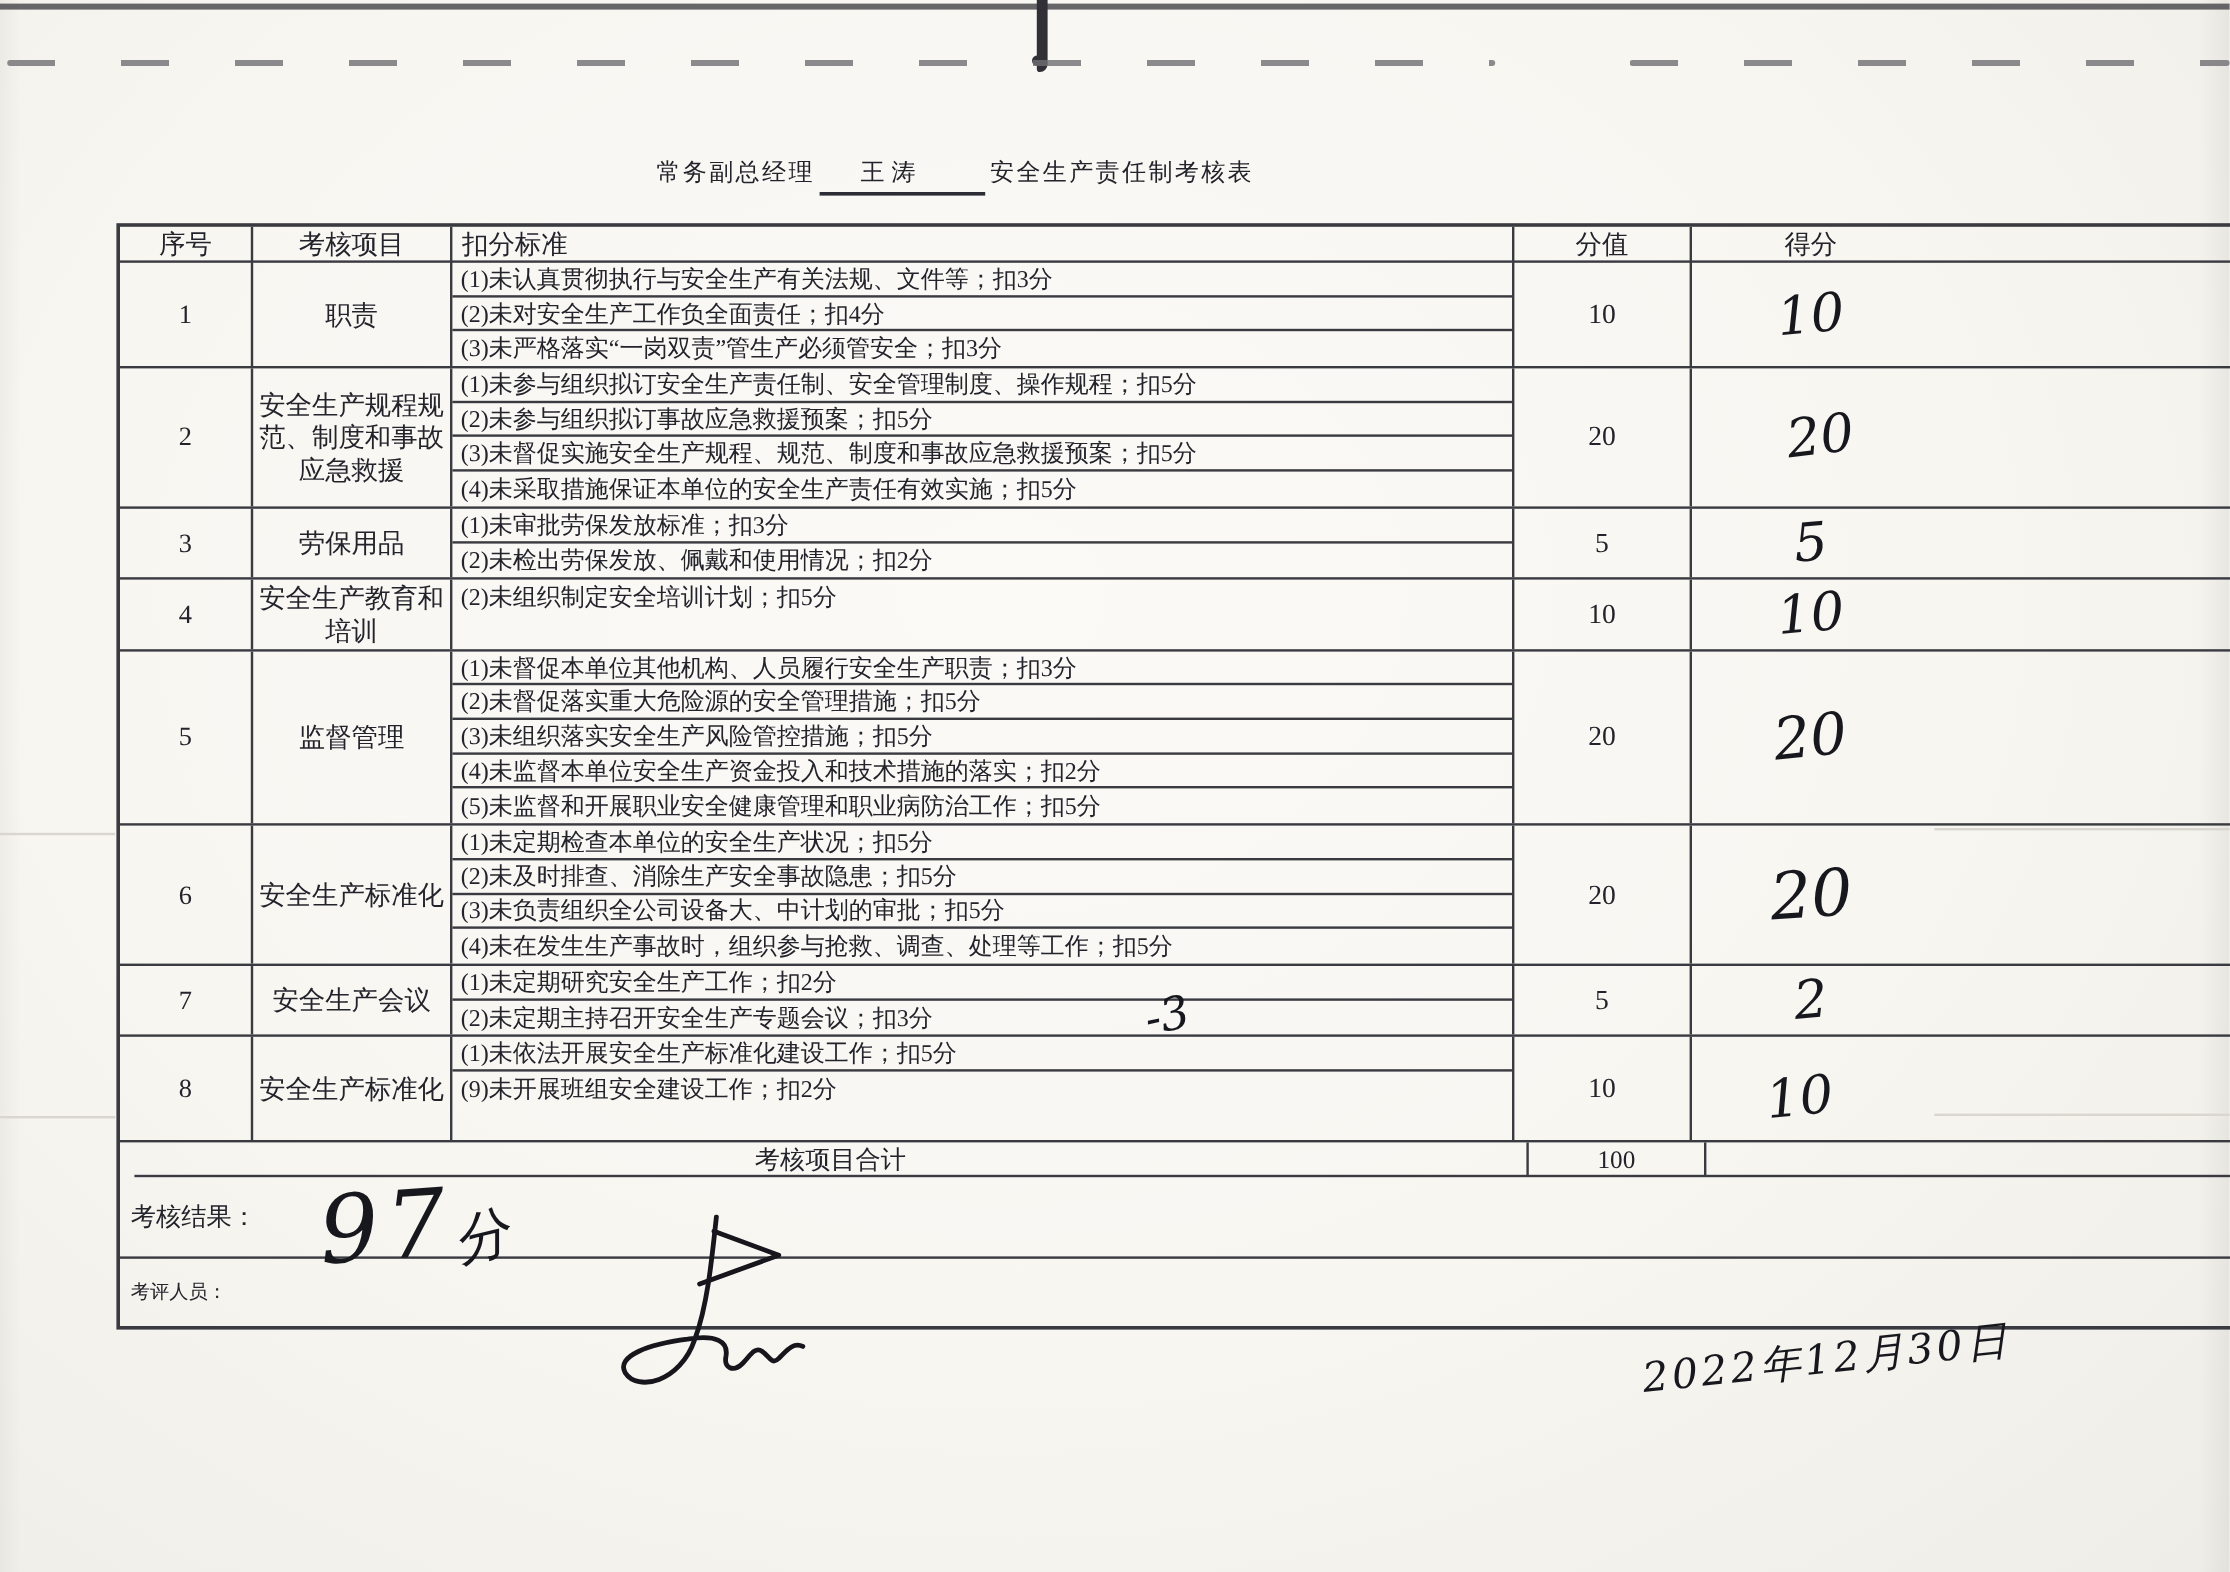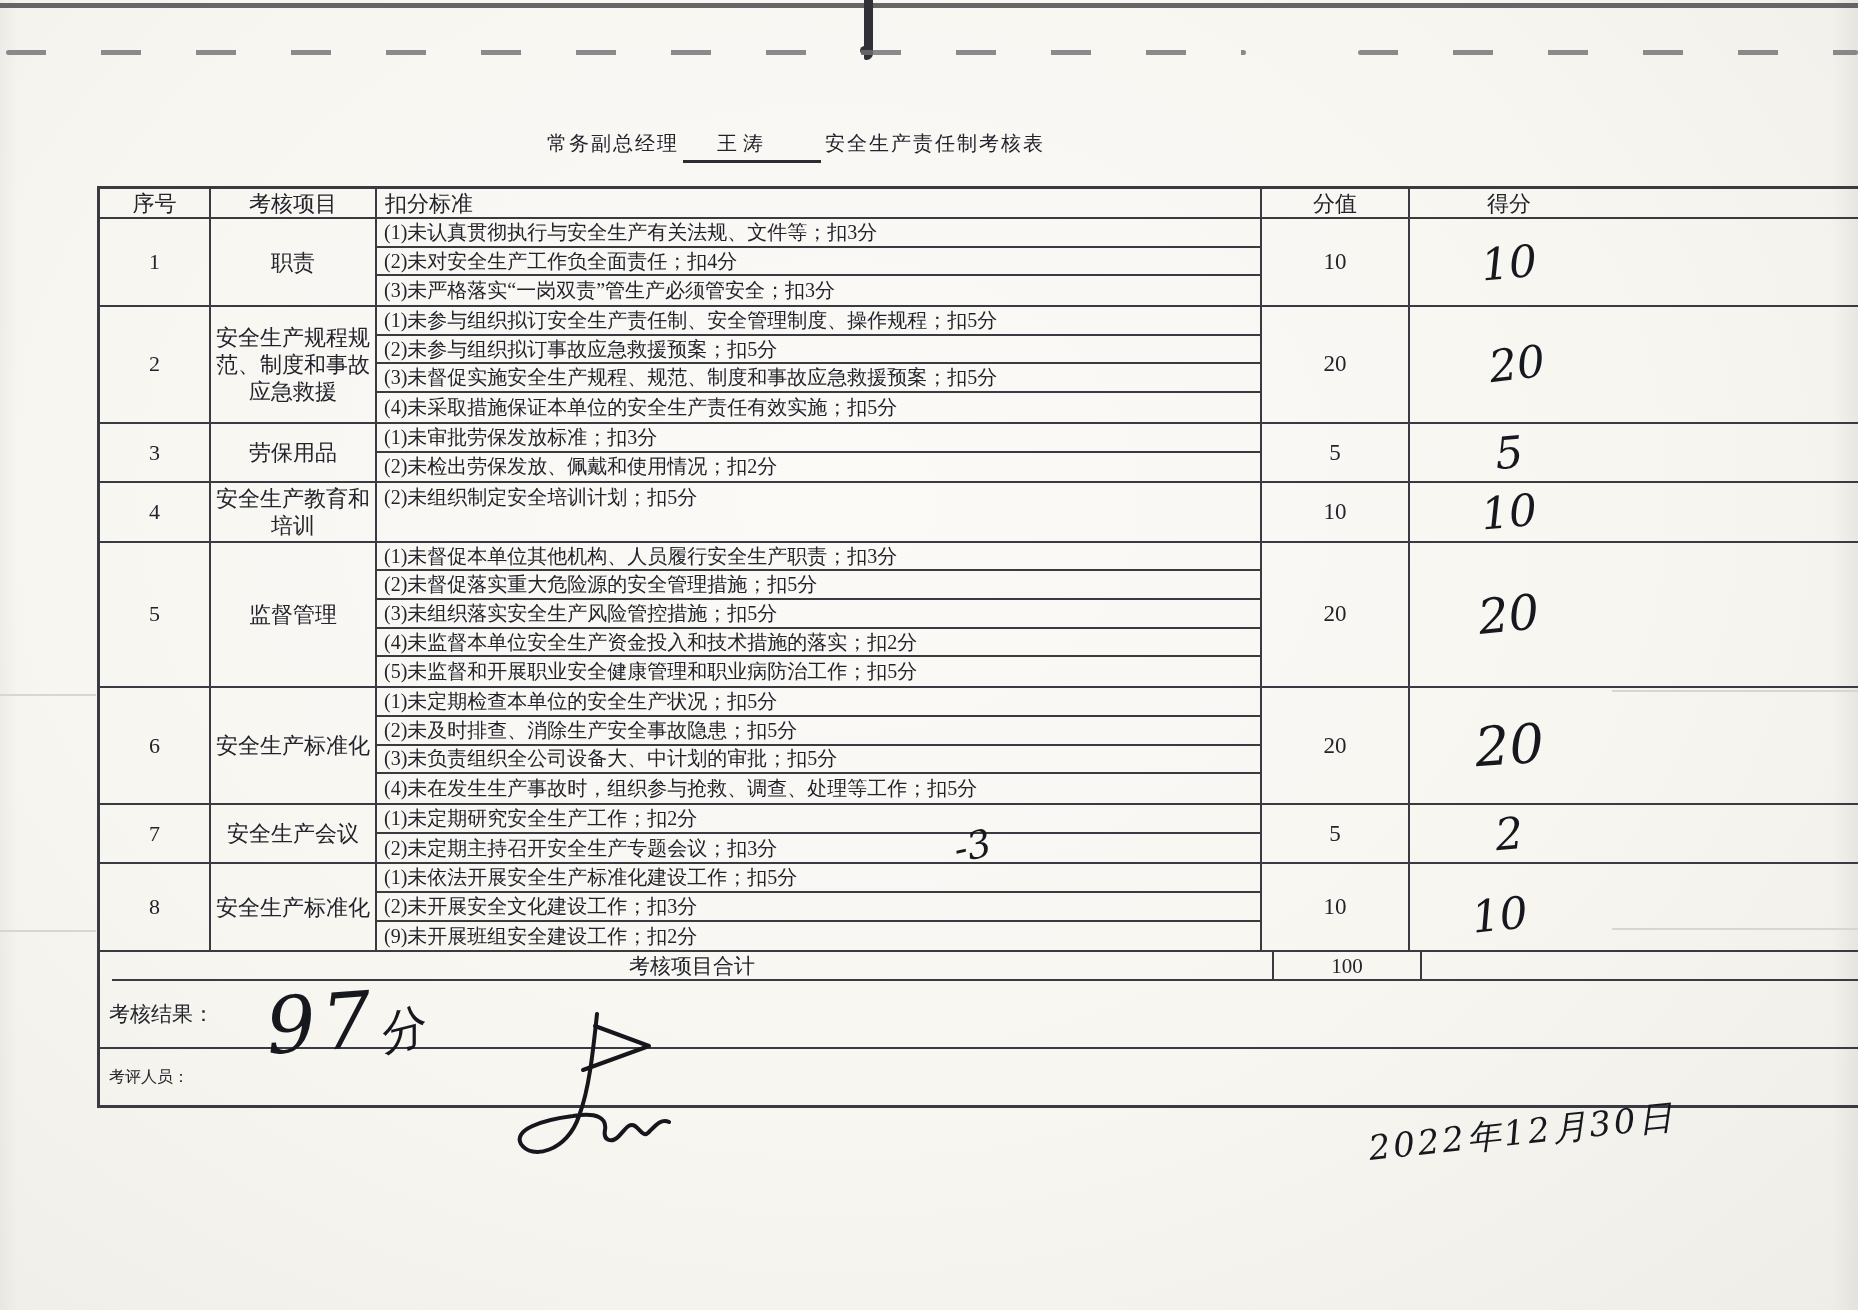--- a/index.html
+++ b/index.html
@@ -186,21 +186,20 @@
           <div class="cell c-value">5</div>
           <div class="cell c-score">
             <div class="hw">2</div>
           </div>
         </div>
         <div class="trow grid5 row-b" style="height: 88.1px;">
           <div class="cell c-index">8</div>
           <div class="cell c-item oneline">安全生产标准化</div>
           <div class="cell c-crit">
             <div class="crit-line">(1)未依法开展安全生产标准化建设工作；扣5分</div>
-            <div class="crit-line">(2)未开展安全文化建设工作；扣3分</div>
             <div class="crit-line last">(9)未开展班组安全建设工作；扣2分</div>
           </div>
           <div class="cell c-value">10</div>
           <div class="cell c-score">
             <div class="hw">10</div>
           </div>
         </div>
       </div>
 
     <div class="t-total grid3 row-b">

